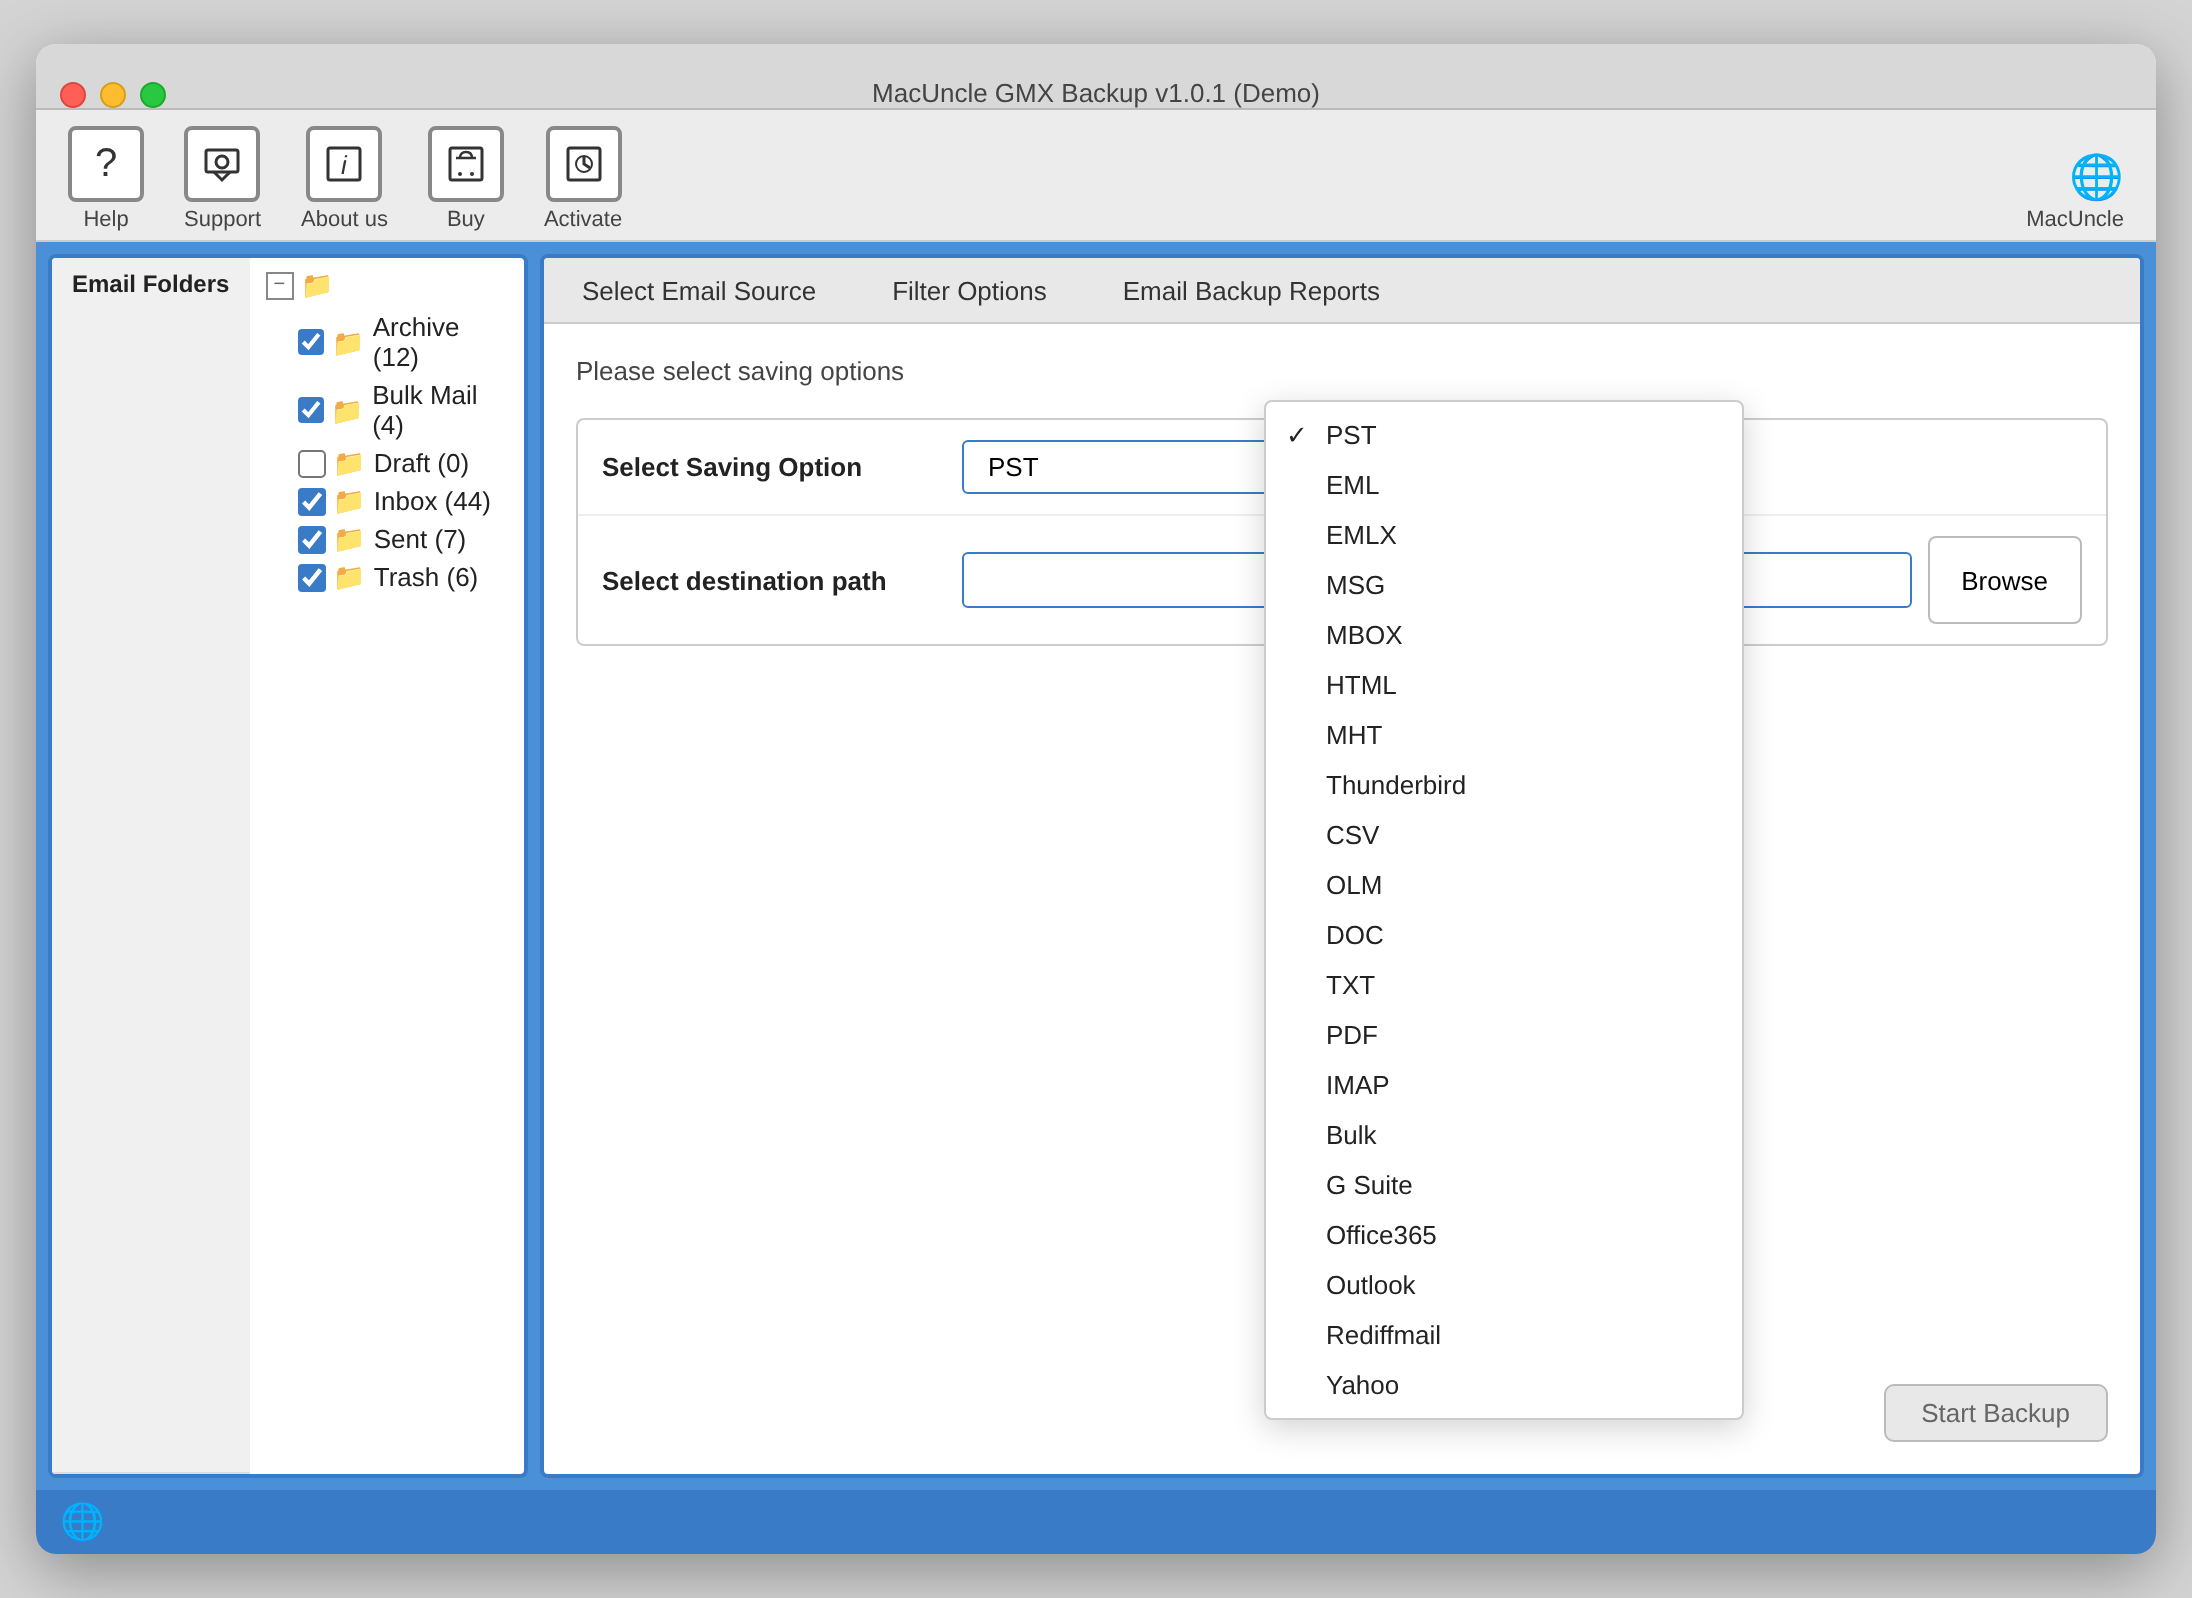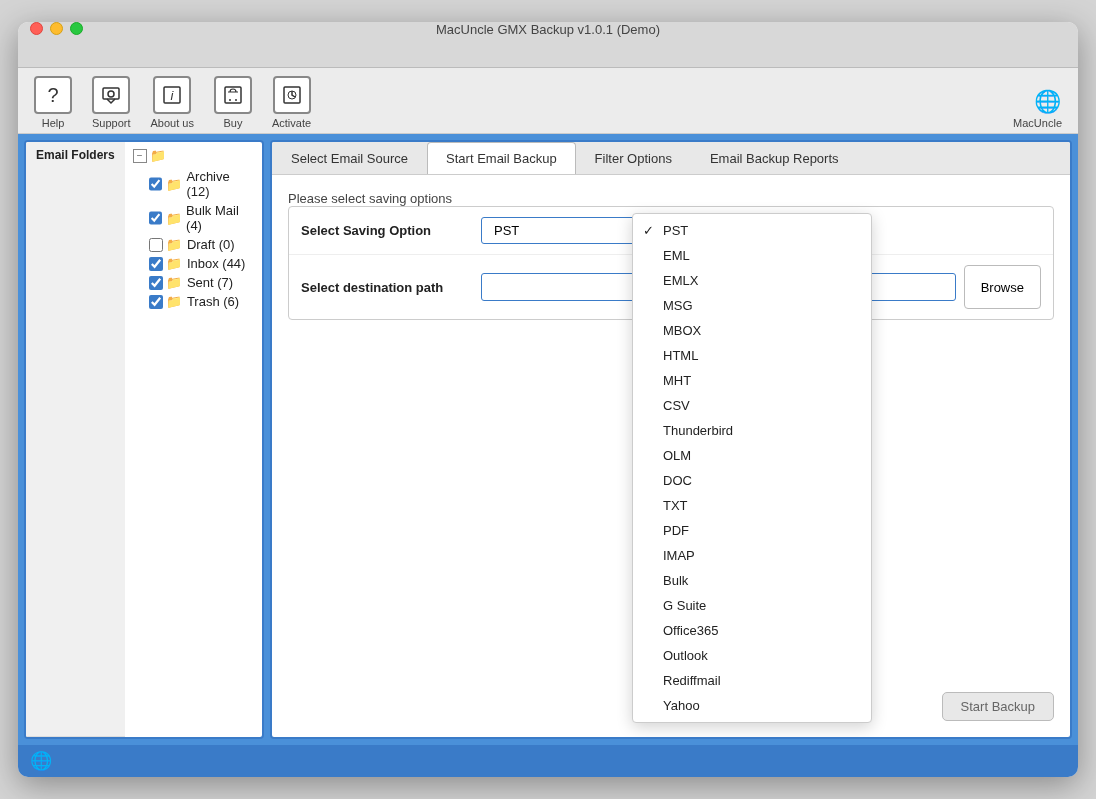--- a/index.html
+++ b/index.html
@@ -21,23 +21,23 @@
       background: #ececec;
       border-radius: 10px;
       box-shadow: 0 8px 32px rgba(0,0,0,0.35);
       display: flex;
       flex-direction: column;
       overflow: hidden;
     }
     
     .titlebar {
       background: #d8d8d8;
-      height: 46px;
-      display: flex;
-      align-items: flex-start;
+      height: 33px;
+      display: flex;
+      align-items: flex-end;
       justify-content: center;
       position: relative;
       border-bottom: 1px solid #bbb;
       border-radius: 10px 10px 0 0;
     }
     .titlebar-buttons {
       position: absolute;
       left: 12px;
       display: flex;
       gap: 7px;
@@ -198,20 +198,21 @@
     
     .content-area {
       flex: 1;
       padding: 16px;
       position: relative;
       overflow: hidden;
     }
     .please-select {
       font-size: 13px;
       color: #444;
+      margin-bottom: 16px;
     }
     
     .form-table {
       border: 1px solid #ccc;
       border-radius: 4px;
       overflow: visible;
       width: 100%;
     }
     .form-row {
       display: flex;
@@ -421,23 +422,20 @@
         </div>
       </div>
     </div>
 
     <div class="right-panel">
 
       <div class="tabs">
         <div class="tab">
           <span>Select Email Source</span>
         </div>
-        <div class="tab active">
-          <span>Start Email Backup</span>
-        </div>
         <div class="tab">
           <span>Filter Options</span>
         </div>
         <div class="tab">
           <span>Email Backup Reports</span>
         </div>
       </div>
 
       <div class="content-area">
         <p class="please-select">Please select saving options</p>
@@ -462,22 +460,22 @@
         </div>
 
         <div class="dropdown-menu">
           <div class="dropdown-item selected">PST</div>
           <div class="dropdown-item">EML</div>
           <div class="dropdown-item">EMLX</div>
           <div class="dropdown-item">MSG</div>
           <div class="dropdown-item">MBOX</div>
           <div class="dropdown-item">HTML</div>
           <div class="dropdown-item">MHT</div>
+          <div class="dropdown-item">Thunderbird</div>
           <div class="dropdown-item">CSV</div>
-          <div class="dropdown-item">Thunderbird</div>
           <div class="dropdown-item">OLM</div>
           <div class="dropdown-item">DOC</div>
           <div class="dropdown-item">TXT</div>
           <div class="dropdown-item">PDF</div>
           <div class="dropdown-item">IMAP</div>
           <div class="dropdown-item">Bulk</div>
           <div class="dropdown-item">G Suite</div>
           <div class="dropdown-item">Office365</div>
           <div class="dropdown-item">Outlook</div>
           <div class="dropdown-item">Rediffmail</div>

